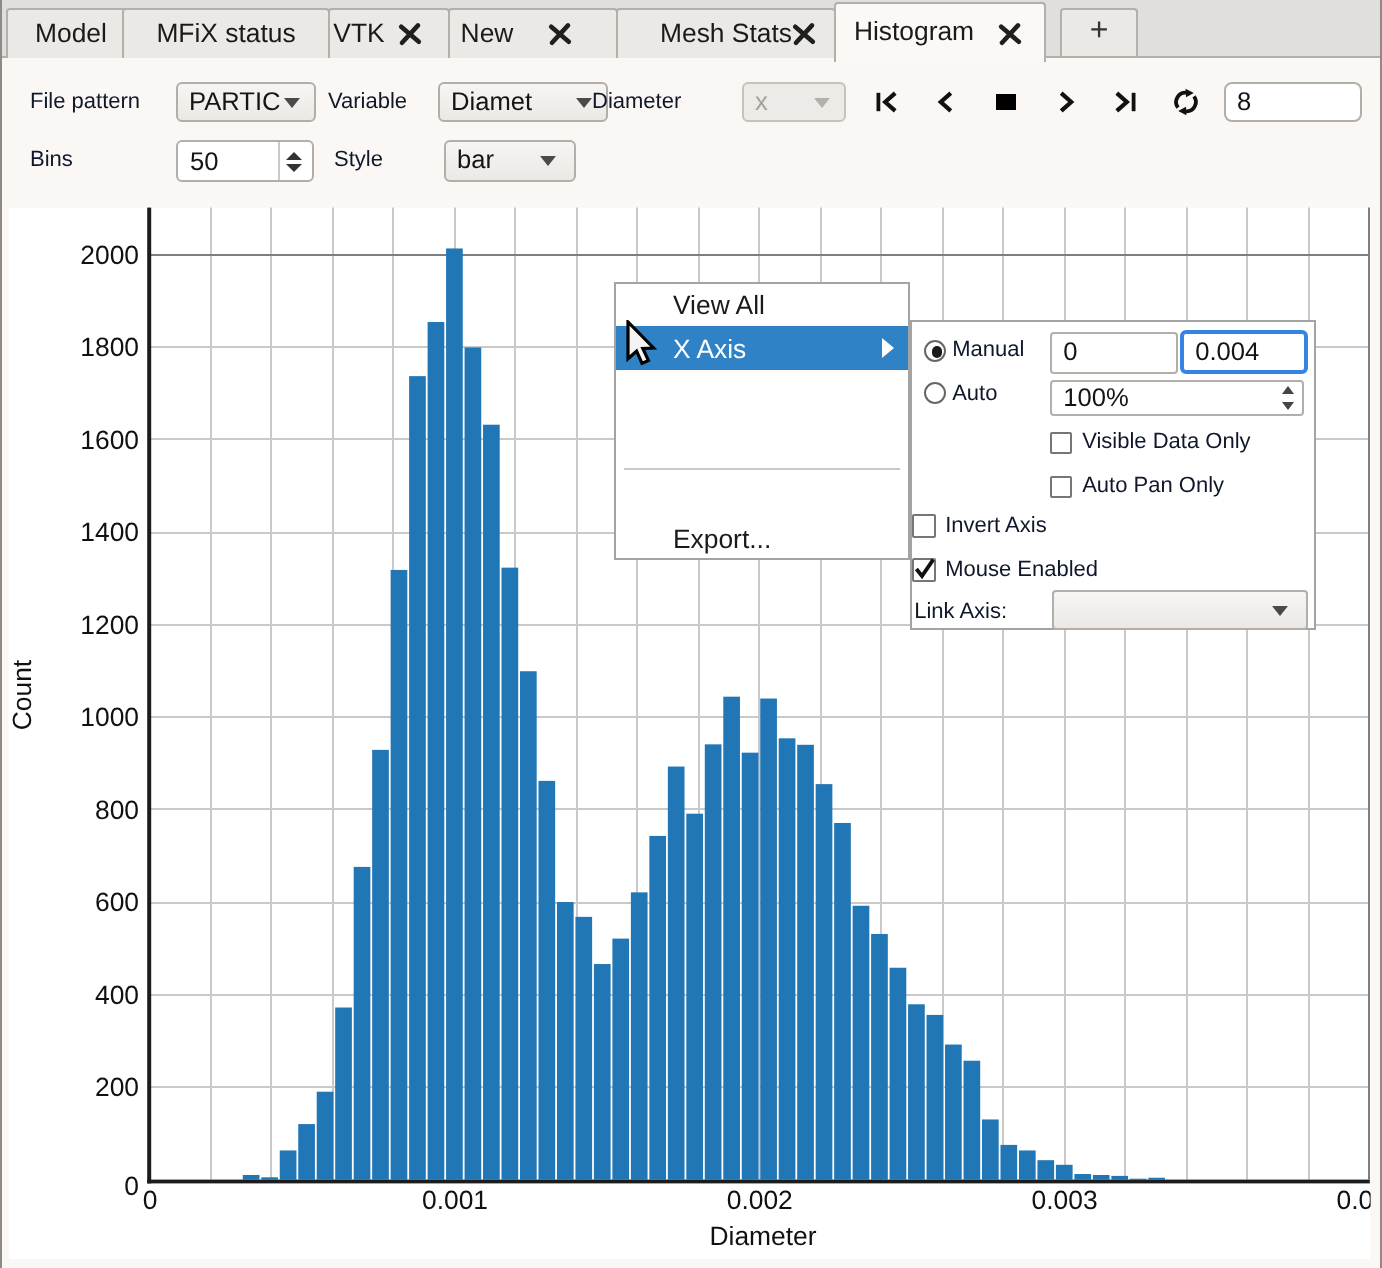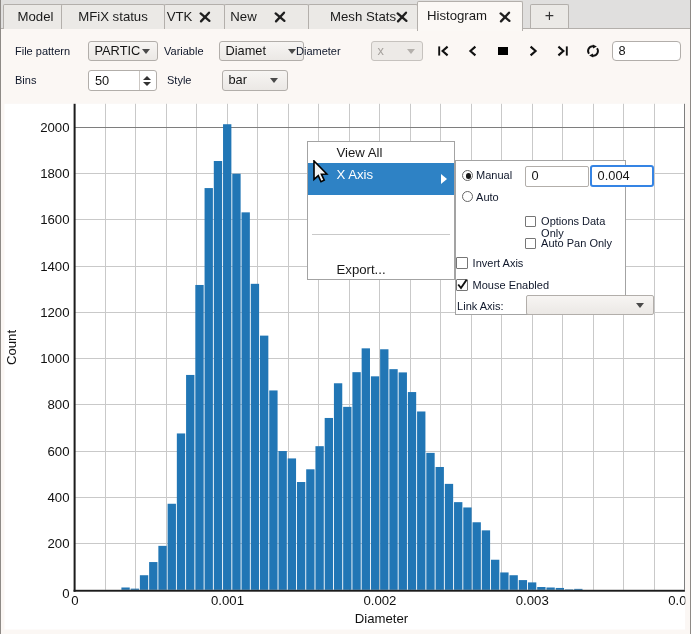--- a/index.html
+++ b/index.html
@@ -14,21 +14,21 @@
 .combo.dis{background:#edeae7;border-color:#c6c2be;color:#a5a19d}
 .tin{position:absolute;background:#fff;border:1px solid #b2aeaa;border-radius:3px;
 font-size:12.8px;color:#141414;padding-left:6px}
 .menu{position:absolute;left:305.5px;top:141px;width:148px;height:139px;background:#fff;
 border:1px solid #a3a3a3;z-index:10;font-size:13.2px;color:#1a1a1a}
 .mi{position:absolute;left:1px;right:1px;height:22px;line-height:22px;padding-left:28px}
 .mi .arr{position:absolute;right:7px;top:50%;margin-top:-5px;width:0;height:0;
 border-top:5px solid transparent;border-bottom:5px solid transparent;border-left:6px solid #1a1a1a}
 .mi.hl{background:#2e82c5;color:#fff;left:0;right:0;padding-left:29px}
 .mi.hl .arr{border-left-color:#fff}
-.sub{position:absolute;left:453.6px;top:160.2px;width:171px;height:154.5px;background:#fff;
+.sub{position:absolute;left:453.6px;top:160.2px;width:203px;height:154.5px;background:#fff;
 border:1px solid #a3a3a3;z-index:9;font-size:13.2px;color:#141414}
 .cb{position:absolute;width:11.5px;height:11.5px;background:#fff;border:1px solid #767676;border-radius:1px}
 .radio{position:absolute;width:11px;height:11px;background:#fff;border:1px solid #666;border-radius:50%}
 </style></head><body>
 <div class="win">
 <svg width="691" height="634" viewBox="0 0 691 634" style="position:absolute;left:0;top:0">
 <rect x="3.5" y="103.8" width="680.8" height="525.7" fill="#ffffff"></rect>
 <g stroke="#c9c9c9" stroke-width="1">
         <line x1="104.50" y1="103.8" x2="104.50" y2="589.8"></line>
         <line x1="134.50" y1="103.8" x2="134.50" y2="589.8"></line>
@@ -205,36 +205,40 @@
 <div class="tin" style="left:87px;top:70px;width:68.5px;height:21px;line-height:19px">50
 <span style="position:absolute;right:0;top:0;width:16.5px;height:100%;border-left:1px solid #ccc8c4"></span>
 <span style="position:absolute;right:4.2px;top:4.5px;width:0;height:0;border-left:4px solid transparent;border-right:4px solid transparent;border-bottom:4.5px solid #333"></span>
 <span style="position:absolute;right:4.2px;bottom:4.5px;width:0;height:0;border-left:4px solid transparent;border-right:4px solid transparent;border-top:4.5px solid #333"></span>
 </div>
 <div class="lbl" style="left:166px;top:74px">Style</div>
 <div class="combo" style="left:221px;top:70px;width:66px">bar<span style="position:absolute;right:9px;top:50%;margin-top:-2.2px;width:0;height:0;border-left:4.8px solid transparent;border-right:4.8px solid transparent;border-top:5px solid #4a4a4a"></span></div>
 
 <div class="menu">
 <div class="mi" style="top:0;height:21px;line-height:21px">View All</div>
-<div class="mi hl" style="top:21px;height:32px;line-height:23px">X Axis<span class="arr"></span></div>
+<div class="mi hl" style="top:21px;height:22px;line-height:23px">X Axis<span class="arr"></span></div>
 <div style="position:absolute;left:4px;right:4px;top:91.8px;height:1px;background:#c9c9c9"></div>
 <div class="mi" style="top:117px">Export...</div>
 </div>
 
 <div class="sub">
 <div class="radio" style="left:6.5px;top:8.5px">
         <span style="position:absolute;left:2.6px;top:2.6px;width:5.8px;height:5.8px;background:#1a1a1a;border-radius:50%"></span>
       </div>
 <div class="lbl" style="left:20.5px;top:8px">Manual</div>
 <div class="tin" style="left:69px;top:4.8px;width:64px;height:20.6px;line-height:18.6px;border-radius:2px">0</div>
 <div class="tin" style="left:134px;top:3.8px;width:64.5px;height:21.9px;line-height:18px;border:2px solid #3584e4;border-radius:3px">0.004</div>
 <div class="radio" style="left:6.5px;top:30px"></div>
 <div class="lbl" style="left:20.5px;top:29.5px">Auto</div>
+<div class="tin" style="left:69px;top:28.8px;width:127.5px;height:18.2px;line-height:16px;border-radius:2px">100%
+<span style="position:absolute;right:3.8px;top:2.2px;width:0;height:0;border-left:3.8px solid transparent;border-right:3.8px solid transparent;border-bottom:4.2px solid #444"></span>
+<span style="position:absolute;right:3.8px;bottom:2.2px;width:0;height:0;border-left:3.8px solid transparent;border-right:3.8px solid transparent;border-top:4.2px solid #444"></span>
+</div>
 <div class="cb" style="left:69px;top:54.5px"></div>
-<div class="lbl" style="left:85.5px;top:54px">Options Data Only</div>
+<div class="lbl" style="left:85.5px;top:54px">Visible Data Only</div>
 <div class="cb" style="left:69px;top:76.5px"></div>
 <div class="lbl" style="left:85.5px;top:76px">Auto Pan Only</div>
 <div class="cb" style="left:0.5px;top:96.3px"></div>
 <div class="lbl" style="left:17px;top:96px">Invert Axis</div>
 <div class="cb" style="left:0.5px;top:118px">
         <svg width="13" height="13" viewBox="0 0 13 13" style="position:absolute;left:-1px;top:-2px">
           <path d="M 2.2 6.5 L 5 10 L 10.6 1.8" fill="none" stroke="#111" stroke-width="1.9"></path>
         </svg>
       </div>
 <div class="lbl" style="left:17px;top:117.5px">Mouse Enabled</div>

